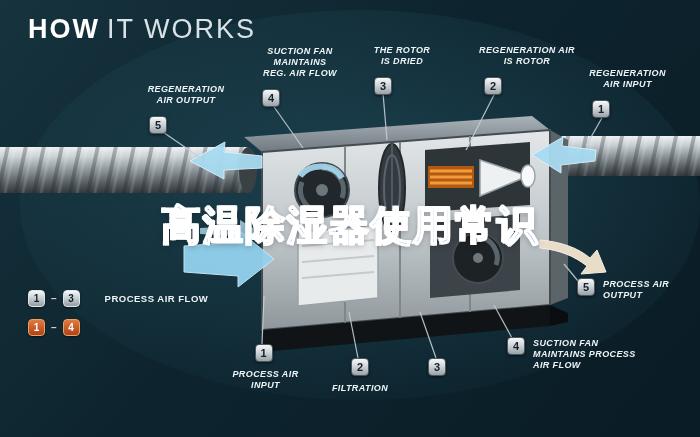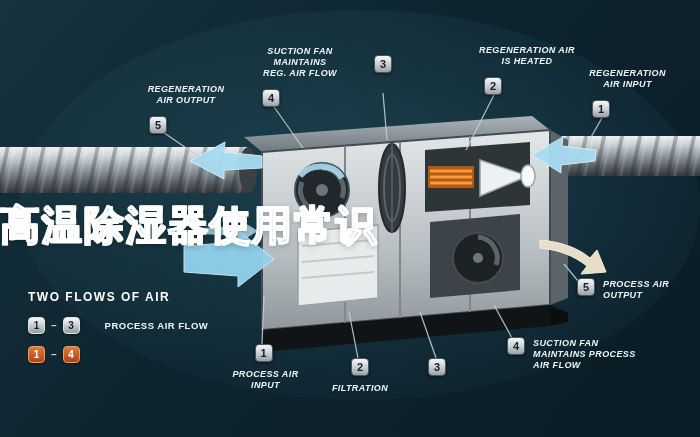--- a/index.html
+++ b/index.html
@@ -26,21 +26,21 @@
     width:18px; height:18px; border-radius:4px; flex:0 0 auto;
     background:linear-gradient(180deg,#f7f9fa,#c6cdd1 55%,#99a2a7);
     border:1px solid #4e565b; color:#16202a; font-size:11px; font-weight:bold;
     display:flex; align-items:center; justify-content:center;
     box-shadow:0 1px 3px rgba(0,0,0,.55);
   }
   .callout.col .badge.after { margin-top:10px; }
   .callout.col .badge.before { margin-bottom:7px; }
 
   .overlay-cn {
-    position:absolute; left:0; right:0; top:198px; 
+    position:absolute; left:0; right:0; top:198px; text-align:center;
     font-size:40px; font-weight:bold; letter-spacing:2px; color:#2273d8;
     -webkit-text-stroke:1.5px #ffffff;
     text-shadow:-1px -1px 0 #fff, 1px -1px 0 #fff, -1px 1px 0 #fff, 1px 1px 0 #fff, 0 2px 6px rgba(0,0,0,.35);
   }
 
   .legend { position:absolute; left:28px; top:290px; }
   .legend-heading { font-size:12px; font-weight:bold; color:#ffffff; letter-spacing:1.5px; margin-bottom:13px; }
   .legend-row { display:flex; align-items:center; margin-bottom:12px; }
   .lbadge {
     width:17px; height:17px; border-radius:4px; font-size:10px; font-weight:bold;
@@ -167,41 +167,46 @@
       <line x1="495" y1="93" x2="466" y2="150"></line>
       <line x1="603" y1="116" x2="586" y2="146"></line>
       <line x1="578" y1="281" x2="564" y2="264"></line>
       <line x1="512" y1="338" x2="494" y2="305"></line>
       <line x1="436" y1="358" x2="420" y2="312"></line>
       <line x1="358" y1="358" x2="349" y2="312"></line>
       <line x1="262" y1="344" x2="264" y2="296"></line>
     </g>
   </svg>
 
+  <div class="title">
+    <span class="t1">HOW</span><span class="t2">IT WORKS</span>
+  </div>
 
   <div class="callout col" style="left:130px;top:84px;width:112px">
     <div class="clabel">REGENERATION
 AIR OUTPUT</div>
     <div class="badge after" style="margin-right:56px">5</div>
   </div>
 
   <div class="callout col" style="left:252px;top:46px;width:96px">
     <div class="clabel">SUCTION FAN
 MAINTAINS
 REG. AIR FLOW</div>
     <div class="badge after" style="margin-right:58px">4</div>
   </div>
 
   <div class="callout col" style="left:362px;top:45px;width:80px">
+    <div class="clabel">THE ROTOR
+IS DRIED</div>
     <div class="badge after" style="margin-right:38px">3</div>
   </div>
 
   <div class="callout col" style="left:477px;top:45px;width:100px">
     <div class="clabel">REGENERATION AIR
-IS HEATED</div>
+IS ROTOR</div>
     <div class="badge after" style="margin-right:68px">2</div>
   </div>
 
   <div class="callout col" style="left:580px;top:68px;width:95px">
     <div class="clabel">REGENERATION
 AIR INPUT</div>
     <div class="badge after" style="margin-right:53px">1</div>
   </div>
 
   <div class="callout row" style="left:577px;top:278px">
@@ -228,21 +233,20 @@
 
   <div class="callout col" style="left:228px;top:344px;width:75px">
     <div class="badge before" style="margin-right:4px">1</div>
     <div class="clabel">PROCESS AIR
 INPUT</div>
   </div>
 
   <div class="overlay-cn">高温除湿器使用常识</div>
 
   <div class="legend">
-    <div class="legend-heading">TWO FLOWS OF AIR</div>
 
     <div class="legend-row">
       <div class="lbadge silver">1</div>
       <span class="dash">–</span>
       <div class="lbadge silver">3</div>
       <span class="legend-label">PROCESS AIR FLOW</span>
     </div>
 
     <div class="legend-row">
       <div class="lbadge orange">1</div>

